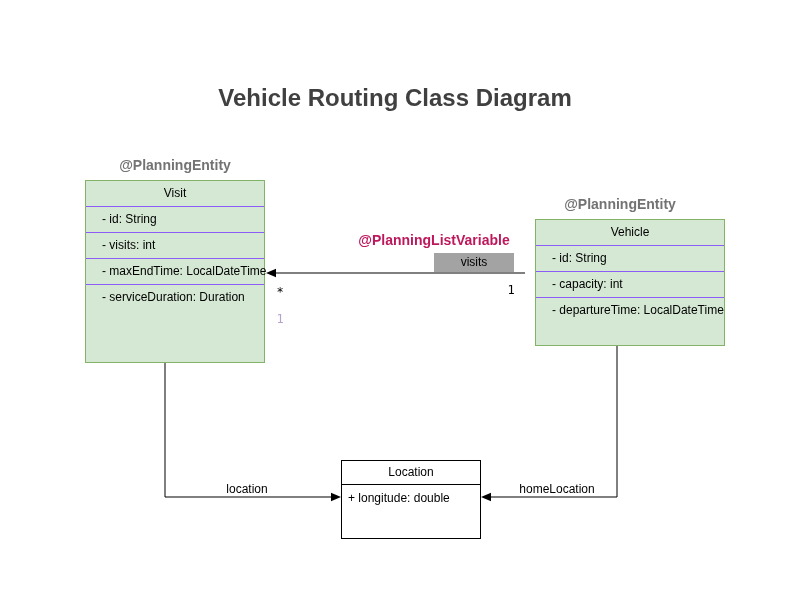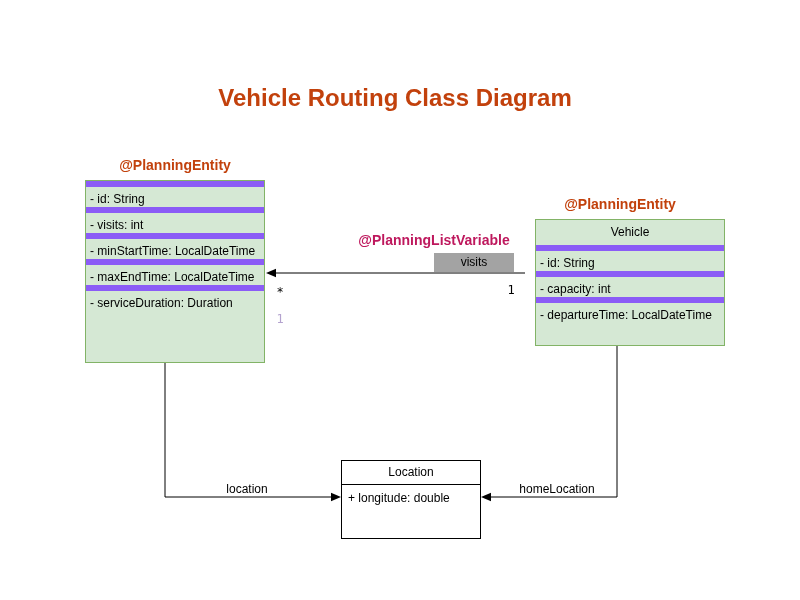--- a/index.html
+++ b/index.html
@@ -2,39 +2,39 @@
 <html><head>
 <meta charset="utf-8">
 <style>
   html,body { margin:0; padding:0; background:#ffffff; }
   .canvas {
     position:relative; width:800px; height:600px; background:#ffffff;
     font-family:"Liberation Sans", sans-serif; overflow:hidden; color:#000;
   }
   .title {
     position:absolute; left:0; top:84px; width:790px; text-align:center;
-    font-size:24px; line-height:28px; font-weight:bold; color:#c2410c;
+    font-size:24px; line-height:28px; font-weight:bold; color:#404040;
   }
   .edges { position:absolute; left:0; top:0; pointer-events:none; }
   .edge  { fill:none; stroke:#000000; stroke-width:1; }
   .head  { fill:#000000; stroke:none; }
 
   .annotation {
     position:absolute; font-weight:bold; font-size:14px; line-height:18px;
     text-align:center; white-space:nowrap;
   }
-  .green-text  { color:#c2410c; }
+  .green-text  { color:#737373; }
   .orange-text { color:#be185d; }
 
   .uml-class { position:absolute; box-sizing:border-box; font-size:12px; }
   .green { background:#d5e8d4; border:1px solid #82b366; }
   .green .uml-header { height:25px; line-height:25px; text-align:center; }
   .green .uml-row {
-    height:26px; line-height:25px; border-top:6px solid #8b5cf6;
-    padding-left:4px; box-sizing:border-box; white-space:nowrap;
+    height:26px; line-height:25px; border-top:1px solid #8b5cf6;
+    padding-left:16px; box-sizing:border-box; white-space:nowrap;
   }
   .plain { background:#ffffff; border:1px solid #000000; }
   .plain .uml-header {
     height:23px; line-height:23px; text-align:center;
     border-bottom:1px solid #000000;
   }
   .plain .plain-row { height:27px; line-height:27px; padding-left:6px; white-space:nowrap; }
 
   .badge {
     position:absolute; left:434px; top:253px; width:80px; height:19px;
@@ -61,23 +61,23 @@
     <path class="edge" d="M525 273 H276"></path>
     <polygon class="head" points="266,273 276,268.8 276,277.2"></polygon>
     <path class="edge" d="M165 361 V497 H331"></path>
     <polygon class="head" points="341,497 331,492.8 331,501.2"></polygon>
     <path class="edge" d="M617 322 V497 H491"></path>
     <polygon class="head" points="481,497 491,492.8 491,501.2"></polygon>
   </svg>
 
   <div class="annotation green-text" style="left:85px; top:156px; width:180px;">@PlanningEntity</div>
   <div class="uml-class green" style="left:85px; top:180px; width:180px; height:183px;">
+    <div class="uml-header">Visit</div>
     <div class="uml-row">- id: String</div>
     <div class="uml-row">- visits: int</div>
-    <div class="uml-row">- minStartTime: LocalDateTime</div>
     <div class="uml-row">- maxEndTime: LocalDateTime</div>
     <div class="uml-row">- serviceDuration: Duration</div>
   </div>
 
   <div class="annotation green-text" style="left:525px; top:195px; width:190px;">@PlanningEntity</div>
   <div class="uml-class green" style="left:535px; top:219px; width:190px; height:127px;">
     <div class="uml-header">Vehicle</div>
     <div class="uml-row">- id: String</div>
     <div class="uml-row">- capacity: int</div>
     <div class="uml-row">- departureTime: LocalDateTime</div>

